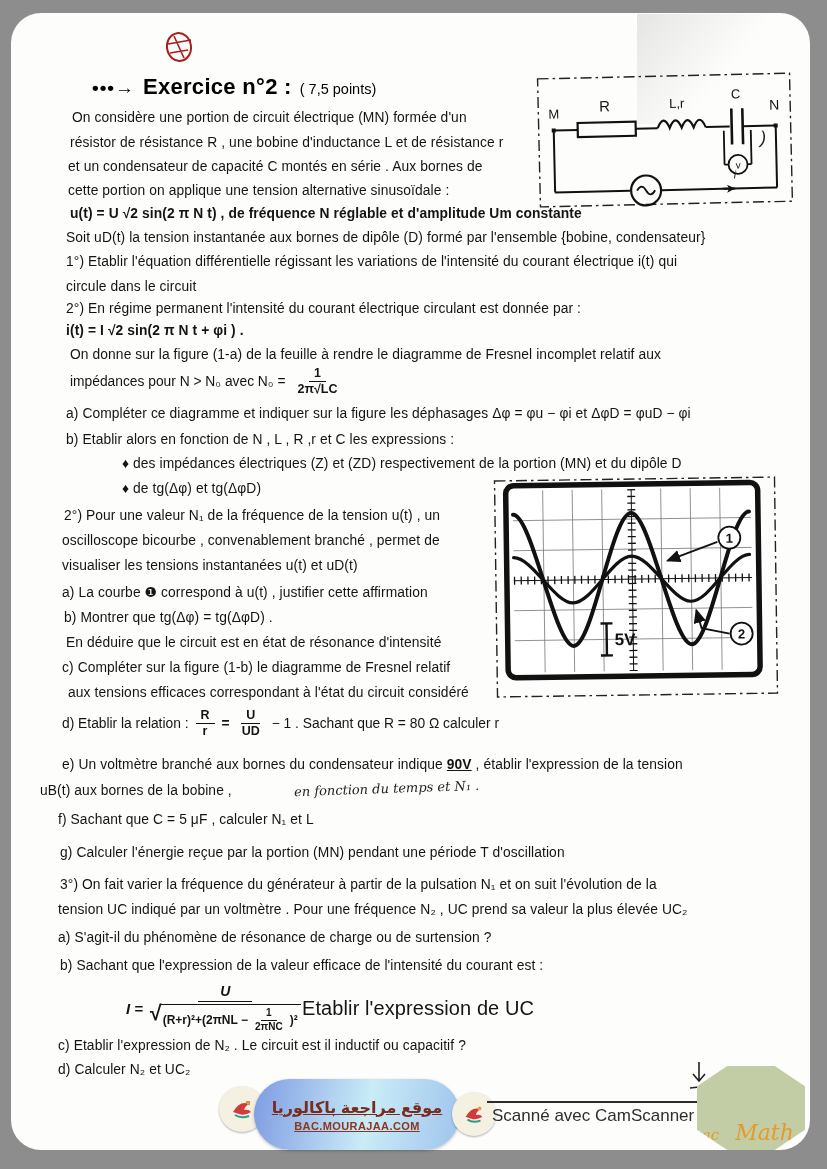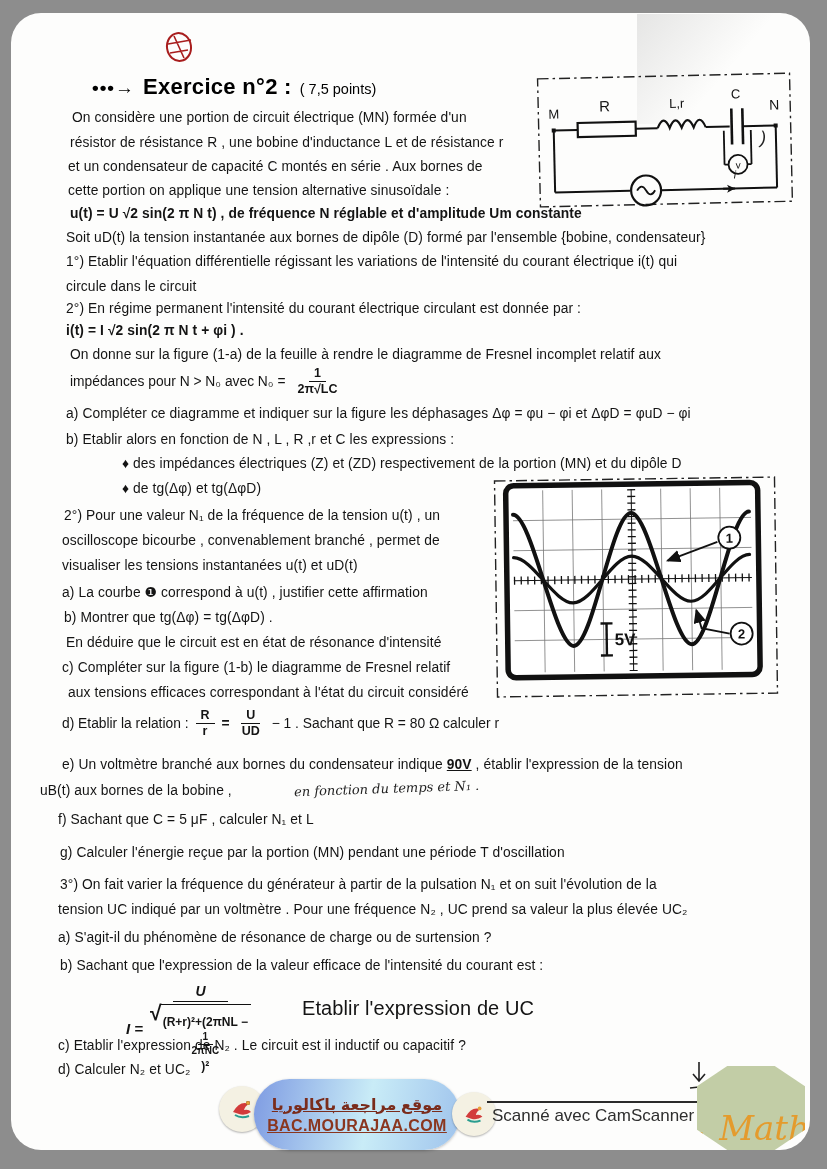--- a/index.html
+++ b/index.html
@@ -33,50 +33,50 @@
   .mathrow{position:absolute;display:flex;align-items:center;gap:7px;white-space:nowrap;
     font-size:13.8px;color:#141414;}
   .mathrow .frac{font-size:12.5px;font-weight:bold;}
   .underv{font-weight:bold;text-decoration:underline;}
   .hand{
     position:absolute;font-family:"DejaVu Serif",serif;font-style:italic;
     font-size:13px;color:#222;transform:rotate(-2deg);white-space:nowrap;
   }
   .sqrtwrap{display:inline-flex;align-items:flex-start;}
   .radical{font-size:21px;line-height:.9;font-weight:bold;margin-right:-2px;}
-  .overl{border-top:1.5px solid #111;padding:10px 3px 0 3px;display:inline-flex;align-items:center;gap:2px;font-size:12px;font-weight:bold;flex-direction:column;}
+  .overl{border-top:1.5px solid #111;padding:2px 3px 0 3px;display:inline-flex;align-items:center;gap:2px;font-size:12px;font-weight:bold;}
   .overl .frac{font-size:10px;}
   .bigfrac{display:inline-flex;flex-direction:column;align-items:center;}
   .bigfrac .bnum{font-size:14px;font-weight:bold;font-style:italic;padding:0 22px 2px 22px;border-bottom:1.6px solid #111;}
   .bigfrac .bden{padding-top:2px;}
   
   .pill{
     position:absolute;left:254px;top:1079px;width:206px;height:71px;border-radius:36px;
     background:linear-gradient(100deg,#7e9be2 0%,#c9ecf7 55%,#9fc3ec 100%);
     display:flex;flex-direction:column;align-items:center;justify-content:center;gap:3px;
     box-shadow:0 1px 3px rgba(0,0,0,.25);
   }
   .pill .ar{font-size:16px;font-weight:bold;color:#7a2c1c;text-decoration:underline;}
-  .pill .site{font-size:16px;font-weight:bold;color:#8a361f;text-decoration:underline;letter-spacing:.4px;}
+  .pill .site{font-size:11px;font-weight:bold;color:#8a361f;text-decoration:underline;letter-spacing:.4px;}
   .logo-circle{
     position:absolute;border-radius:50%;background:#f4f1e3;
     display:flex;align-items:center;justify-content:center;
     box-shadow:0 1px 2px rgba(0,0,0,.3);
   }
   .camline{position:absolute;left:487px;top:1101px;width:212px;height:2px;background:#2b2b2b;}
   .camtext{position:absolute;left:492px;top:1106px;font-size:17px;color:#2e2e2e;}
   .badge{
     position:absolute;left:697px;top:1066px;width:108px;height:84px;
     background:#c2cda6;
     clip-path:polygon(28% 0,72% 0,100% 24%,100% 76%,72% 100%,28% 100%,0 76%,0 24%);
     display:flex;align-items:flex-end;justify-content:center;padding-bottom:6px;box-sizing:border-box;
   }
   .badge .bm{font-family:"DejaVu Serif",serif;font-style:italic;color:#e49b2d;display:flex;align-items:baseline;}
   .badge .sm{font-size:15px;}
-  .badge .lg{font-size:34px;line-height:.8;margin:0 16px;}
+  .badge .lg{font-size:22px;line-height:.8;margin:0 16px;}
   .marginmark{position:absolute;left:760px;top:128px;font-size:18px;color:#222;transform:rotate(12deg);}
 </style>
 </head>
 <body>
 
 <div class="page"></div>
 <div class="fold"></div>
 
 <svg style="position:absolute;left:158px;top:26px" width="42" height="42" viewBox="0 0 42 42">
   <ellipse cx="21" cy="21" rx="12" ry="14" fill="none" stroke="#a81d1d" stroke-width="2" transform="rotate(-8 21 21)"></ellipse>

